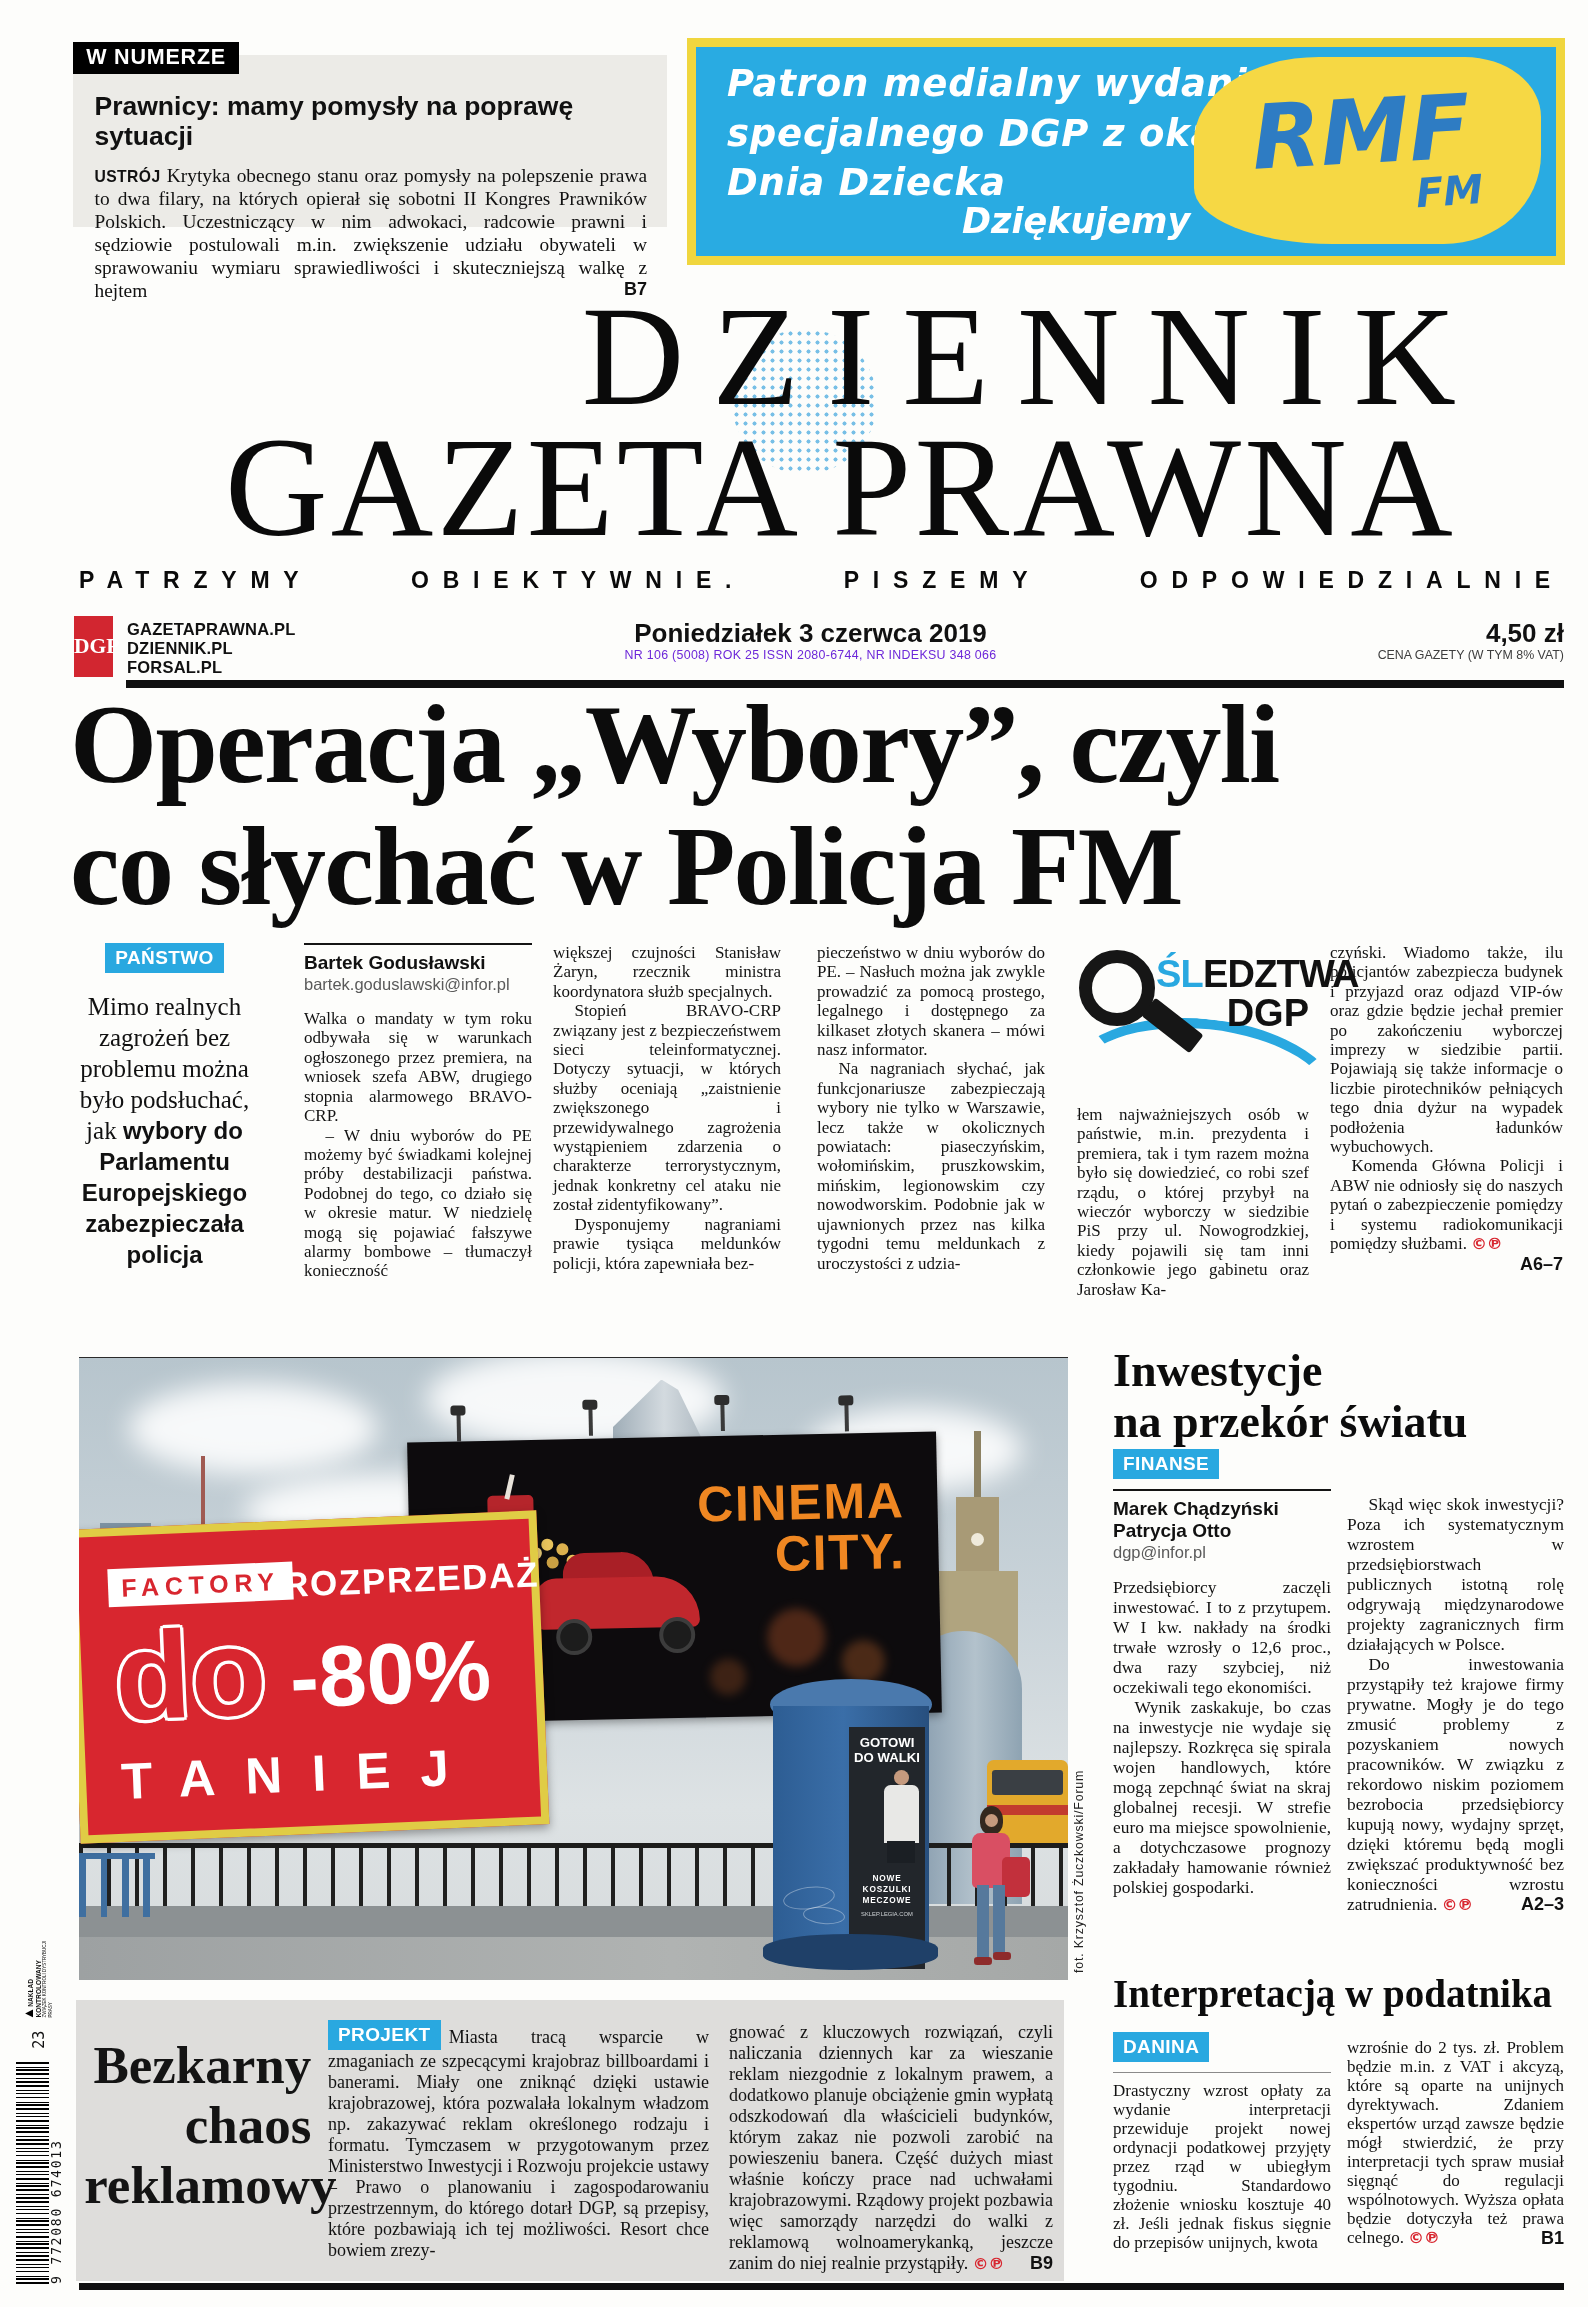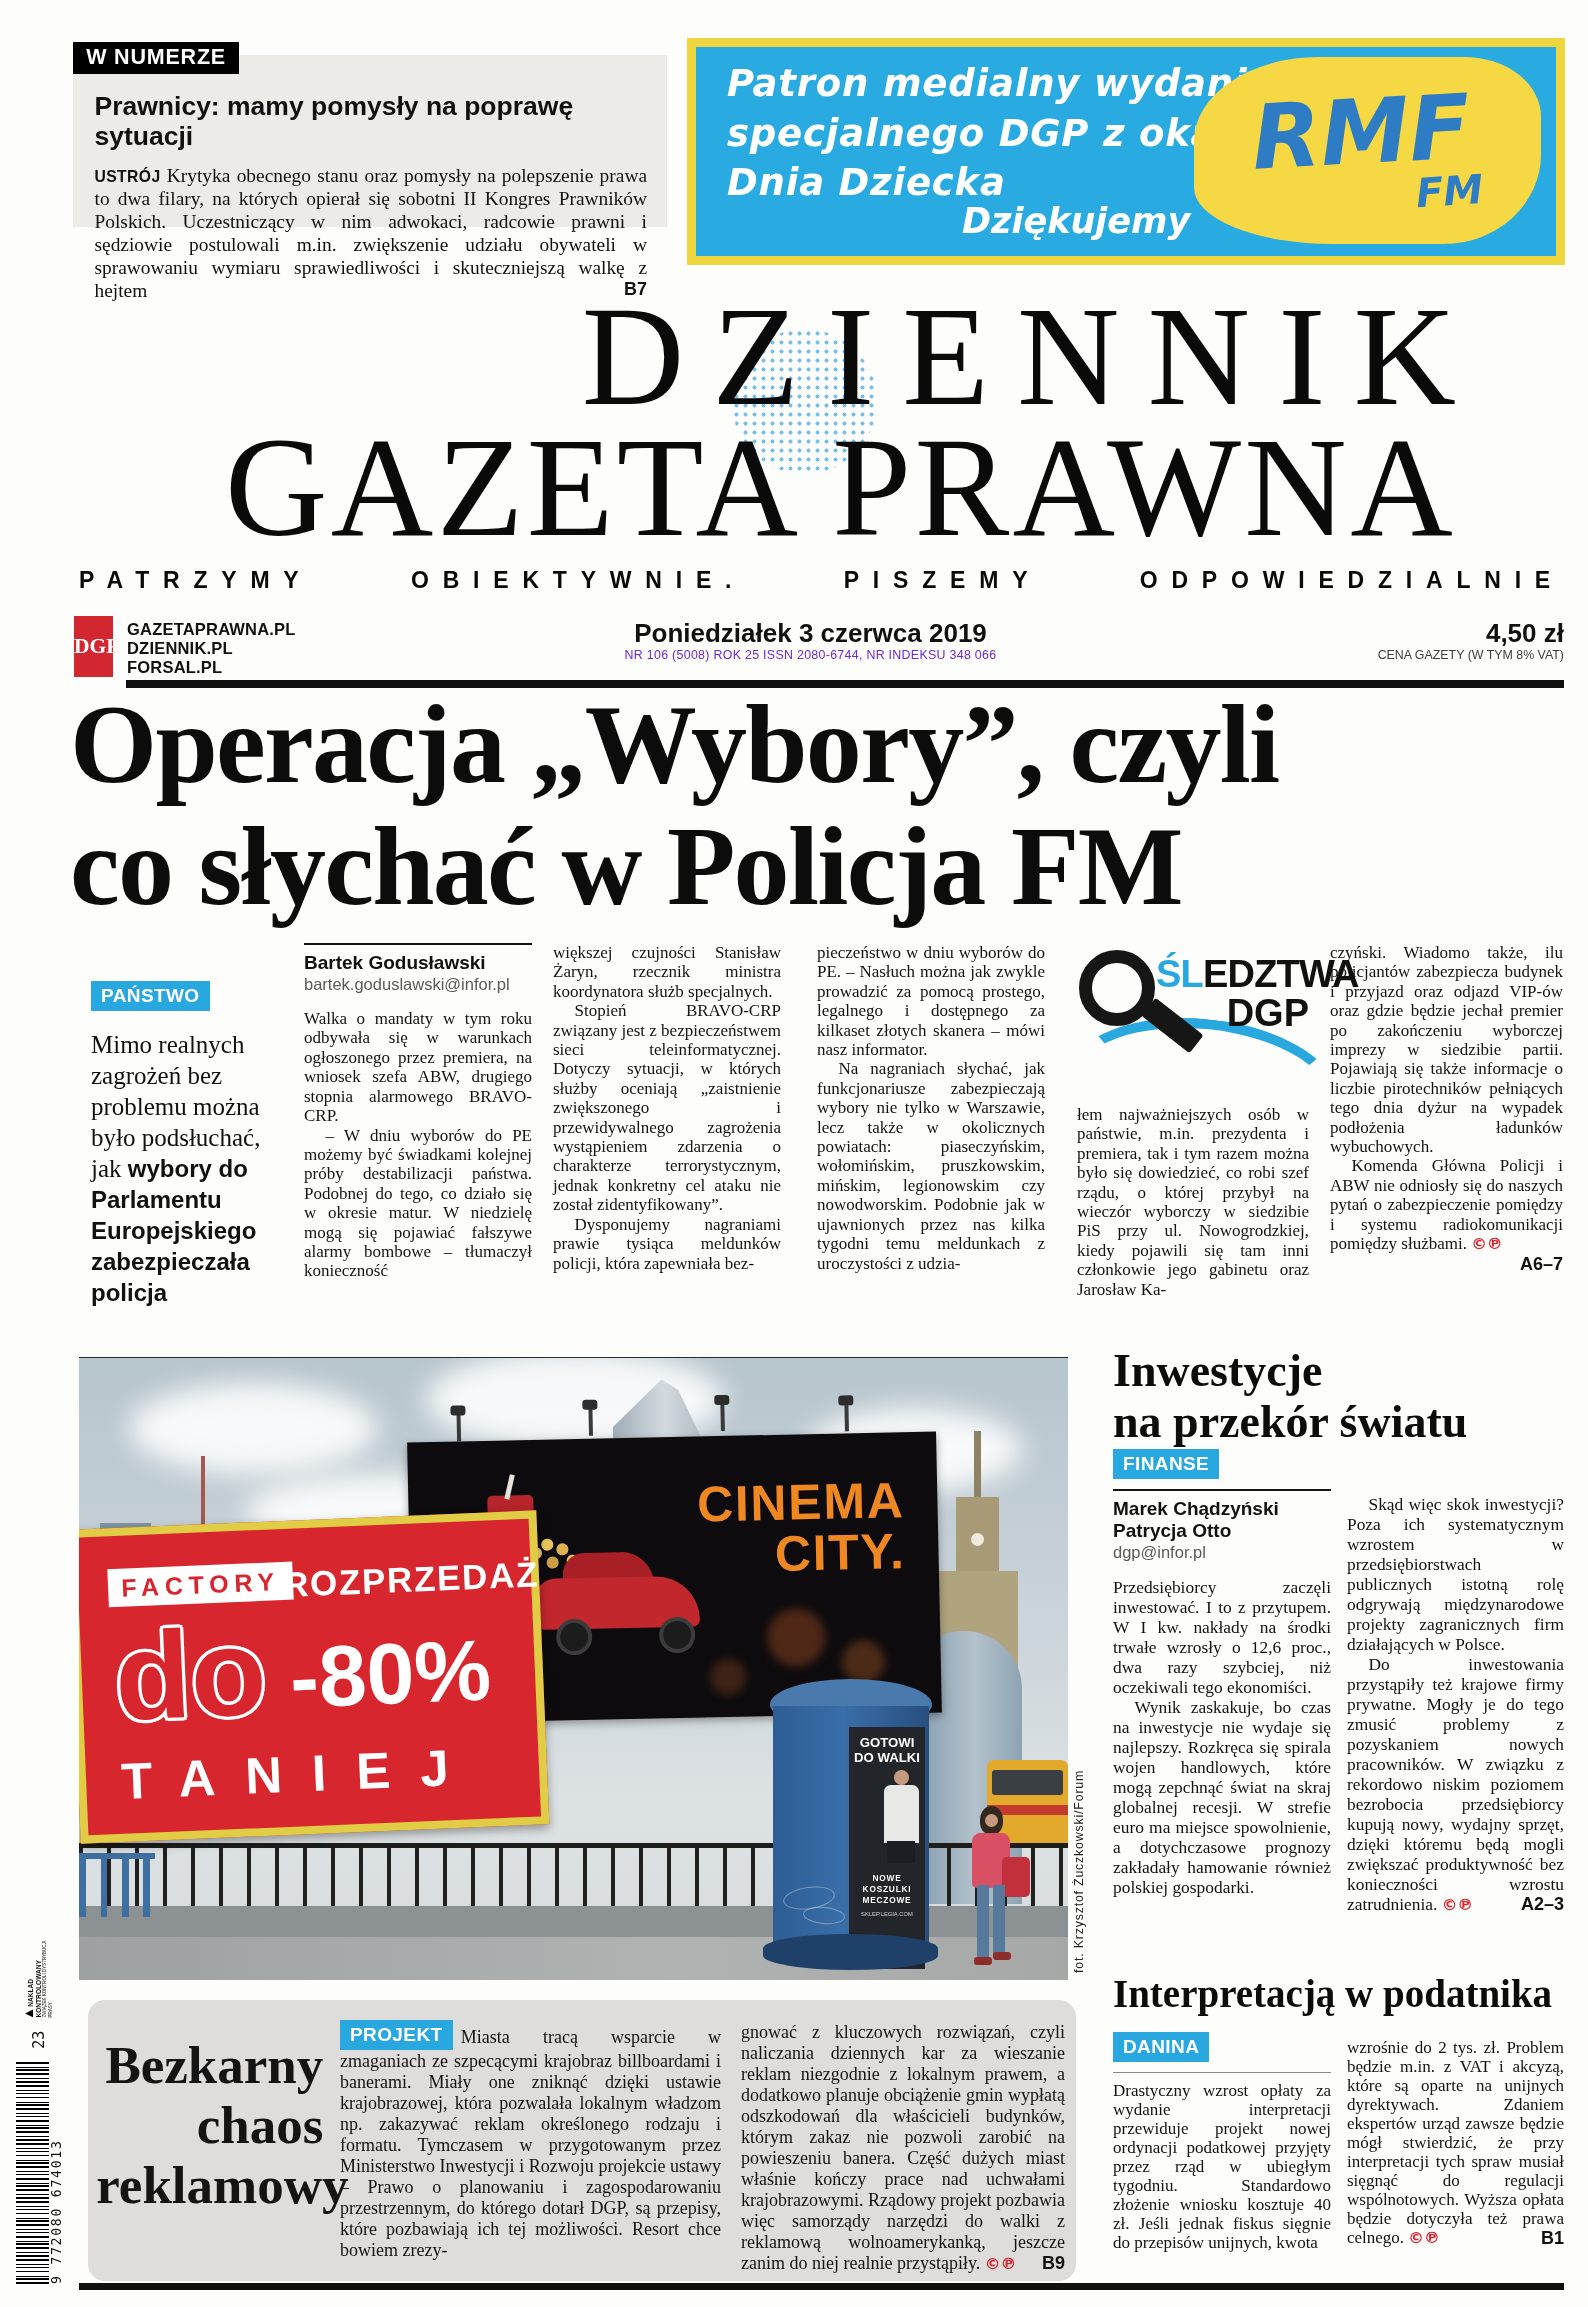--- a/index.html
+++ b/index.html
@@ -60,21 +60,21 @@
   #issue-info { font:400 12.4px/16.5px "Liberation Sans",sans-serif; color:#6d28d9; letter-spacing:0.3px; }
   #price-block { left:1324px; top:619px; width:240px; text-align:right; }
   #price { font:700 26px/28px "Liberation Sans",sans-serif; }
   #price-note { font:400 12.4px/16.5px "Liberation Sans",sans-serif; color:#3d3d3d; }
   #top-rule { left:126px; top:680px; width:1438px; height:8.3px; background:#101010; }
 
   
   #lead-headline { left:70px; top:683px; font-family:"Liberation Serif","DejaVu Serif",serif;
                    font-weight:700; font-size:112px; line-height:122px; color:#0c0c0c; letter-spacing:-1.7px; }
   .lead-col { position:absolute; top:943px; }
-  #lead-col1 { left:91px;  width:205px; text-align:left;margin-top:38px; }
+  #lead-col1 { left:62px;  width:205px; text-align:center; }
   #lead-col2 { left:304px; width:228px; }
   #lead-col3 { left:553px; width:228px; }
   #lead-col4 { left:817px; width:228px; }
   #lead-col5 { left:1077px; width:232px; }
   #lead-col6 { left:1330px; width:233px; }
   #lead-intro { margin-top:18px; font:400 25px/31px "Liberation Serif","DejaVu Serif",serif; }
   #lead-intro b { font:700 24px/31px "Liberation Sans",sans-serif; }
 
   
   #sledztwa { position:relative; height:162px; }
@@ -171,21 +171,21 @@
   #inv-colB { left:1347px; top:1494px; width:217px; }
   .sidebar-col p { font-size:17.4px; line-height:20px; }
 
   #tax-title { left:1113px; top:1972px; font:700 39px/43px "Liberation Serif","DejaVu Serif",serif; color:#0c0c0c; }
   #tax-colA { left:1113px; top:2032px; width:218px; }
   #tax-colA .rule { border-top:1.7px solid #8a8a8a; margin:10px 0 8.3px; }
   #tax-colB { left:1347px; top:2038px; width:217px; }
   #tax-colA p, #tax-colB p { font-size:17px; line-height:19px; }
 
   
-  #bb-box { left:88px; top:2000px; width:988px; height:281px; background:#dedddb;border-radius:17px; }
+  #bb-box { left:76px; top:2000px; width:988px; height:281px; background:#dedddb; }
   #bb-title { position:absolute; left:8.3px; top:35px; width:227px; text-align:right;
               font:700 53px/60px "Liberation Serif","DejaVu Serif",serif; color:#141414; }
   #bb-col1 { position:absolute; left:252px; top:21.5px; width:381px; }
   #bb-col2 { position:absolute; left:653px; top:21.5px; width:324px; }
   #bb-col1 p, #bb-col2 p { font-size:18px; line-height:21px; }
   #bb-col1 .chip { margin-right:8.3px; position:relative; top:-1.7px; }
 
   
   #barcode-wrap { left:13.2px; top:1894px; width:53px; height:390px; }
   #barcode-rot { position:absolute; left:0; top:0; width:390px; height:53px;

